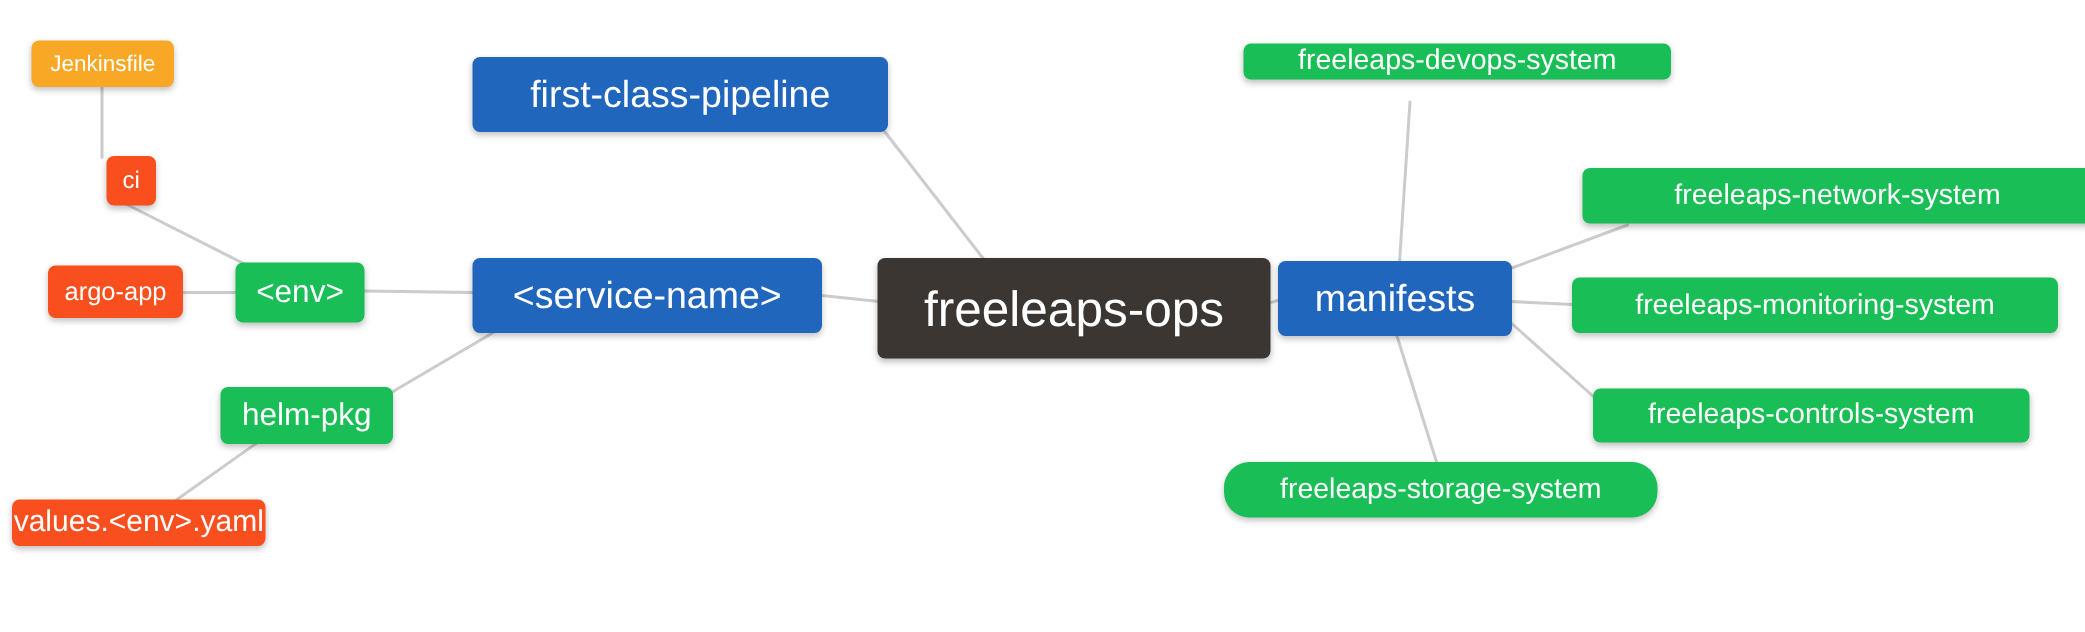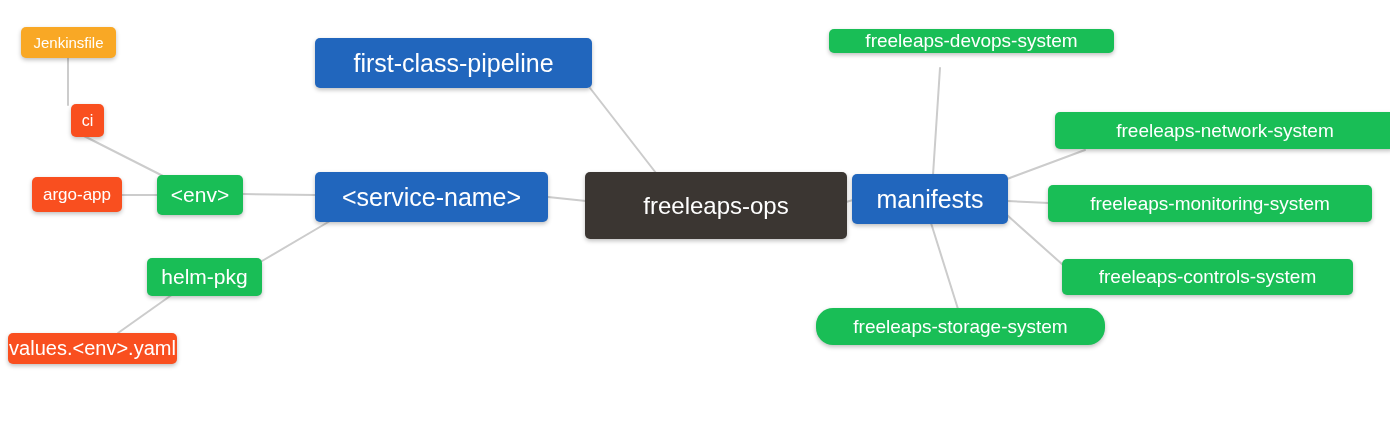--- a/index.html
+++ b/index.html
@@ -41,21 +41,21 @@
   .dark   { background: #3B3632; }
 
   #n-jenkinsfile { left: 21px;   top: 27px;  width: 95px;  height: 31px; font-size: 15px; }
   #n-ci          { left: 53px;   top: 104px; width: 33px;  height: 33px; font-size: 16px; margin-left: 18px; }
   #n-argo        { left: 32px;   top: 177px; width: 90px;  height: 35px; font-size: 17px; }
   #n-env         { left: 157px;  top: 175px; width: 86px;  height: 40px; font-size: 21px; }
   #n-helm        { left: 147px;  top: 258px; width: 115px; height: 38px; font-size: 21px; }
   #n-values      { left: 8px;    top: 333px; width: 169px; height: 31px; font-size: 20px; }
   #n-pipeline    { left: 315px;  top: 38px;  width: 277px; height: 50px; font-size: 25px; }
   #n-service     { left: 315px;  top: 172px; width: 233px; height: 50px; font-size: 25px; }
-  #n-root        { left: 585px;  top: 172px; width: 262px; height: 67px; font-size: 24px; }
+  #n-root        { left: 585px;  top: 172px; width: 262px; height: 67px; font-size: 33px; }
   #n-manifests   { left: 852px;  top: 174px; width: 156px; height: 50px; font-size: 25px; }
   #n-devops      { left: 829px;  top: 29px;  width: 285px; height: 24px; font-size: 19px; }
   #n-network     { left: 1055px; top: 112px; width: 340px; height: 37px; font-size: 19px; }
   #n-monitoring  { left: 1048px; top: 185px; width: 324px; height: 37px; font-size: 19px; }
   #n-controls    { left: 1062px; top: 259px; width: 291px; height: 36px; font-size: 19px; }
   #n-storage     { left: 816px;  top: 308px; width: 289px; height: 37px; font-size: 19px; border-radius: 17px; }
 </style>
 </head>
 <body>
 

